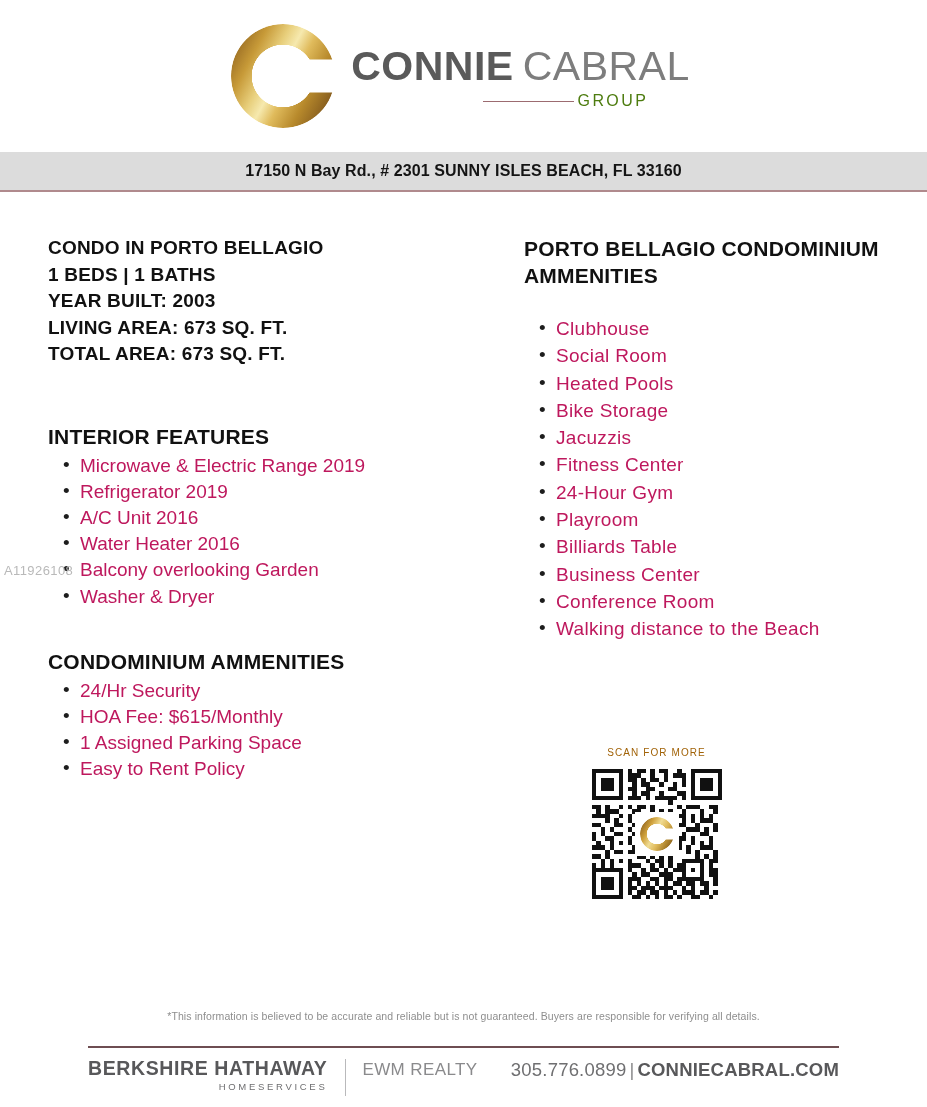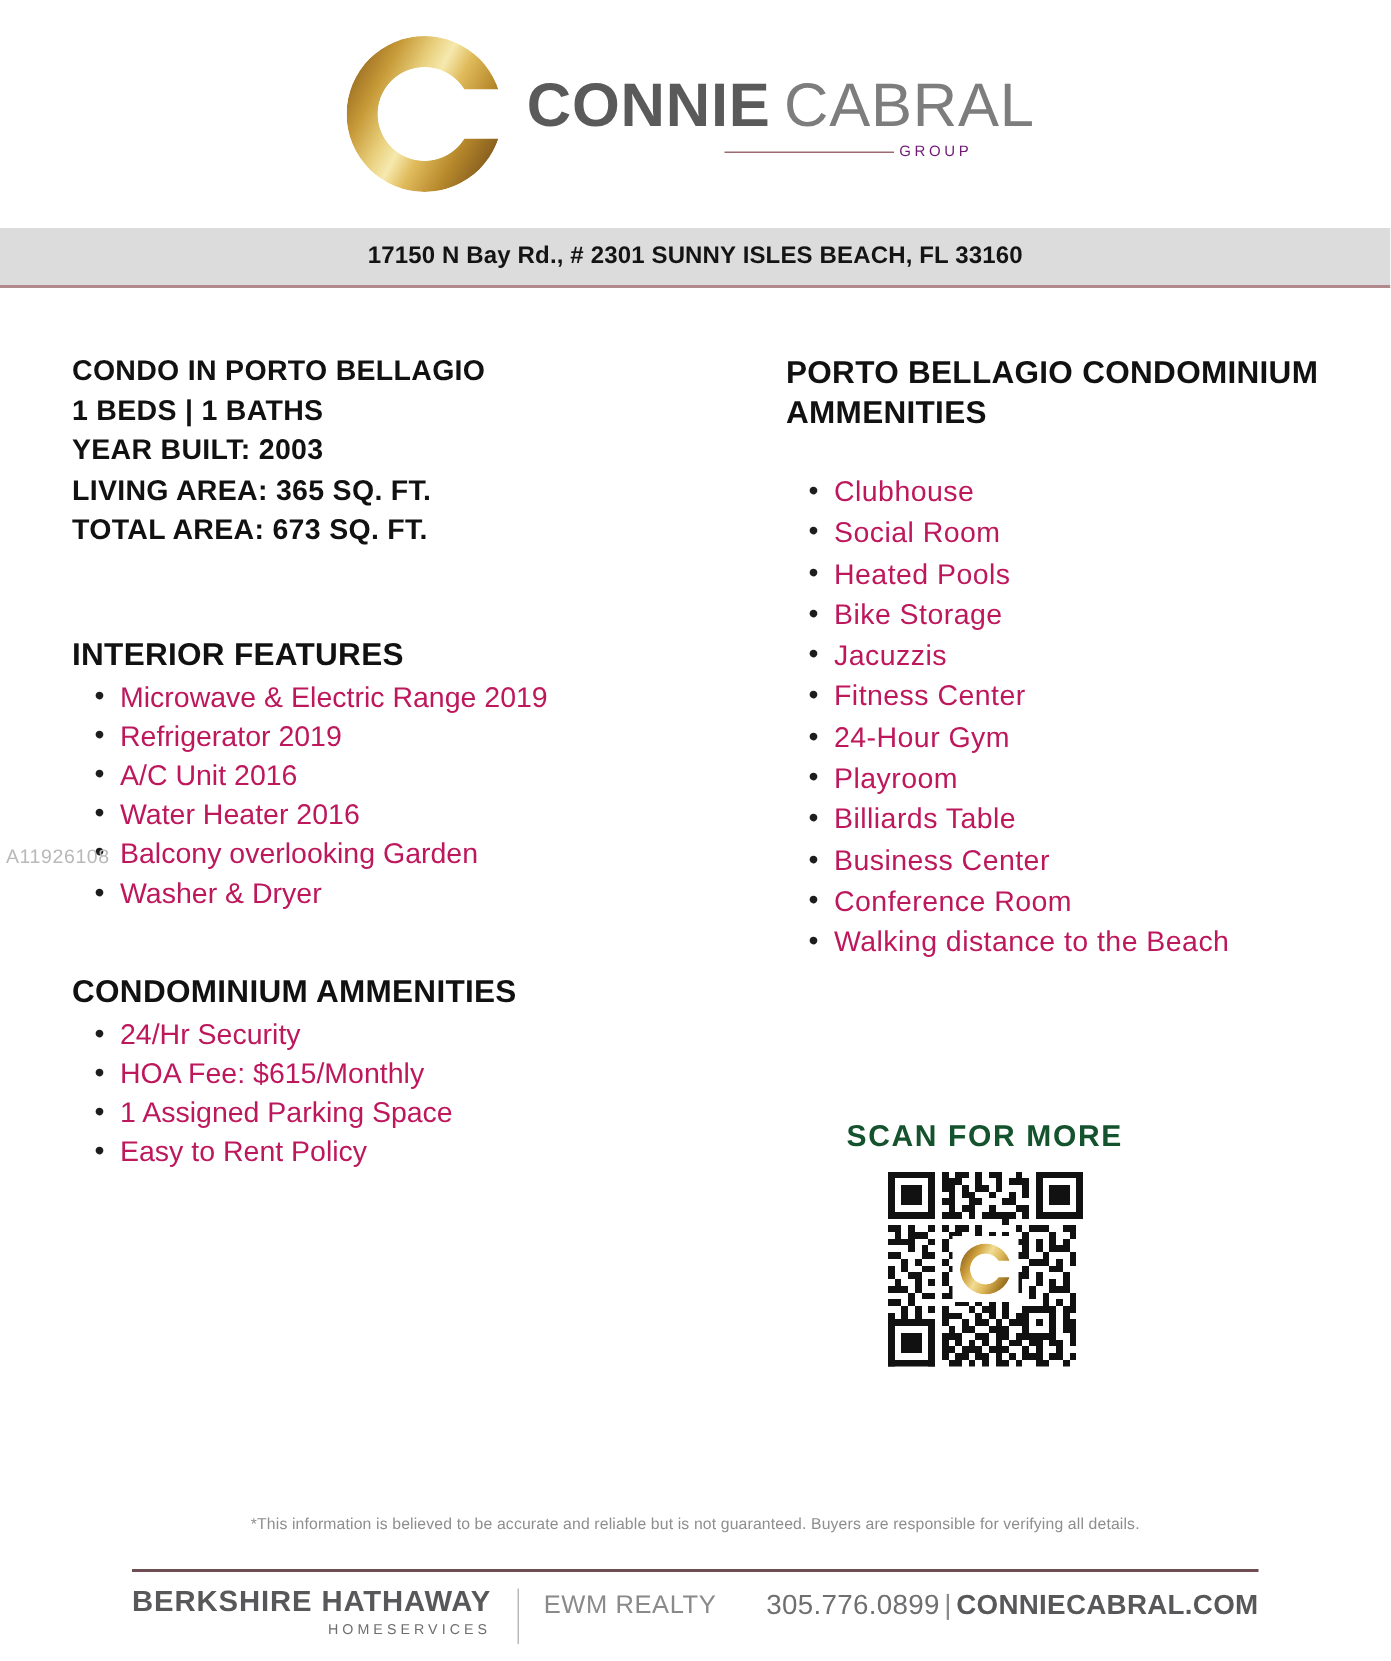--- a/index.html
+++ b/index.html
@@ -84,23 +84,23 @@
     margin-top: 5px;
     margin-left: 132px;
     width: 165px;
   }
   .logo-rule {
     flex: 1;
     height: 1px;
     background: #9c6b70;
   }
   .logo-group {
-    font-size: 10px;
+    font-size: 16px;
     letter-spacing: 2.4px;
-    color: #701a75;
+    color: #4d7c0f;
     margin-left: 4px;
   }
 
   
   .address-bar {
     height: 38px;
     background: #dcdcdc;
     display: flex;
     align-items: center;
     justify-content: center;
@@ -186,24 +186,23 @@
     letter-spacing: 0.3px;
   }
 
   
   .qr-block {
     margin-top: 104px;
     width: 265px;
     text-align: center;
   }
   .qr-caption {
-    font-size: 20px;
+    font-size: 10px;
     letter-spacing: 1.1px;
-    color: #14532d;
-    font-weight: bold;
+    color: #a16207;
   }
   .qr-wrap {
     position: relative;
     width: 130px;
     height: 130px;
     margin: 11px auto 0 auto;
   }
   .qr-wrap svg { display: block; }
   .qr-center {
     position: absolute;
@@ -351,21 +350,21 @@
 <div class="address-underline"></div>
 
 <div class="main">
 
   <div class="col-left">
 
     <div>
       <div class="spec-line">CONDO IN PORTO BELLAGIO</div>
       <div class="spec-line">1 BEDS | 1 BATHS</div>
       <div class="spec-line">YEAR BUILT: 2003</div>
-      <div class="spec-line">LIVING AREA:  365 SQ. FT.</div>
+      <div class="spec-line">LIVING AREA:  673 SQ. FT.</div>
       <div class="spec-line">TOTAL AREA:  673 SQ. FT.</div>
     </div>
 
     <div class="section-title left-int">INTERIOR FEATURES</div>
     <ul class="bullets">
       <li>Microwave &amp; Electric Range 2019</li>
       <li>Refrigerator 2019</li>
       <li>A/C Unit 2016</li>
       <li>Water Heater 2016</li>
       <li>Balcony overlooking Garden</li>

